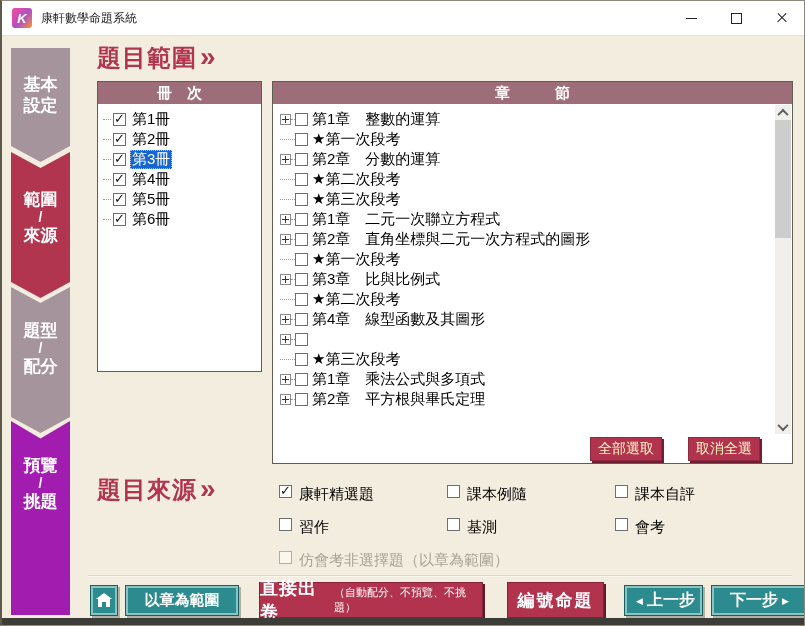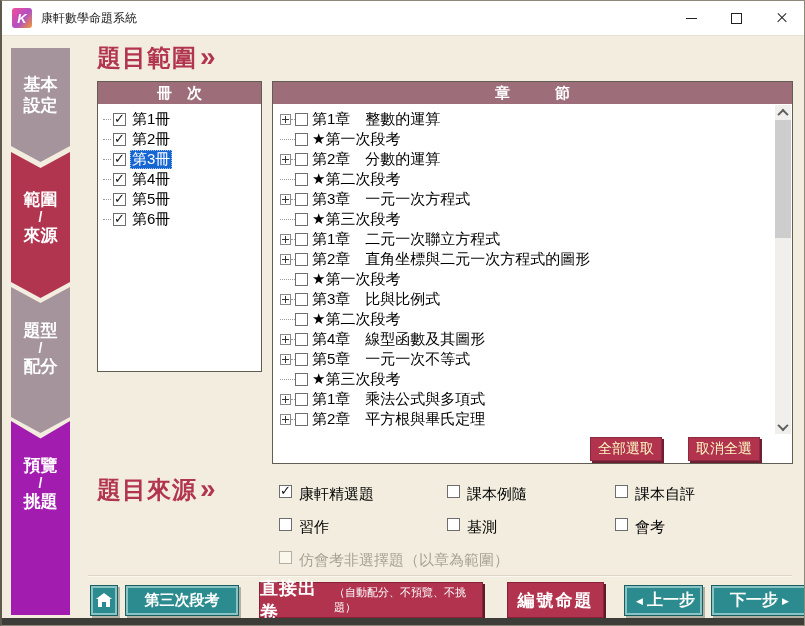--- a/index.html
+++ b/index.html
@@ -233,26 +233,20 @@
           <span class="conn"></span>
           <span class="cb"></span>
           <span class="tlabel">第2章　分數的運算</span>
         </div>
       <div class="trow">
           <span class="stub"></span>
           <span class="cb"></span>
           <span class="tlabel">★第二次段考</span>
         </div>
       <div class="trow">
-          <span class="expander"></span>
-          <span class="conn"></span>
-          <span class="cb"></span>
-          <span class="tlabel">第3章　一元一次方程式</span>
-        </div>
-      <div class="trow">
           <span class="stub"></span>
           <span class="cb"></span>
           <span class="tlabel">★第三次段考</span>
         </div>
       <div class="trow">
           <span class="expander"></span>
           <span class="conn"></span>
           <span class="cb"></span>
           <span class="tlabel">第1章　二元一次聯立方程式</span>
         </div>
@@ -281,21 +275,20 @@
       <div class="trow">
           <span class="expander"></span>
           <span class="conn"></span>
           <span class="cb"></span>
           <span class="tlabel">第4章　線型函數及其圖形</span>
         </div>
       <div class="trow">
           <span class="expander"></span>
           <span class="conn"></span>
           <span class="cb"></span>
-          <span class="tlabel">第5章　一元一次不等式</span>
         </div>
       <div class="trow">
           <span class="stub"></span>
           <span class="cb"></span>
           <span class="tlabel">★第三次段考</span>
         </div>
       <div class="trow">
           <span class="expander"></span>
           <span class="conn"></span>
           <span class="cb"></span>
@@ -357,21 +350,21 @@
       <span>仿會考非選擇題（以章為範圍）</span>
     </label>
 
   <div class="footer-sep"></div>
 
   <div class="btn-teal" id="home-btn">
     <span class="house">
         <span class="door"></span>
       </span>
   </div>
-  <div class="btn-teal" id="save-btn">第三次段考</div>
+  <div class="btn-teal" id="save-btn">以章為範圍</div>
   <div class="btn-crimson-lg" id="direct-btn">
     <span class="main">直接出卷</span>
     <span class="sub">（自動配分、不預覽、不挑題）</span>
   </div>
   <div class="btn-crimson-lg" id="numbered-btn">編號命題</div>
   <div class="btn-teal" id="prev-btn">
     <span class="arrow-sm">◀</span>
     <span>上一步</span>
   </div>
   <div class="btn-teal" id="next-btn">

